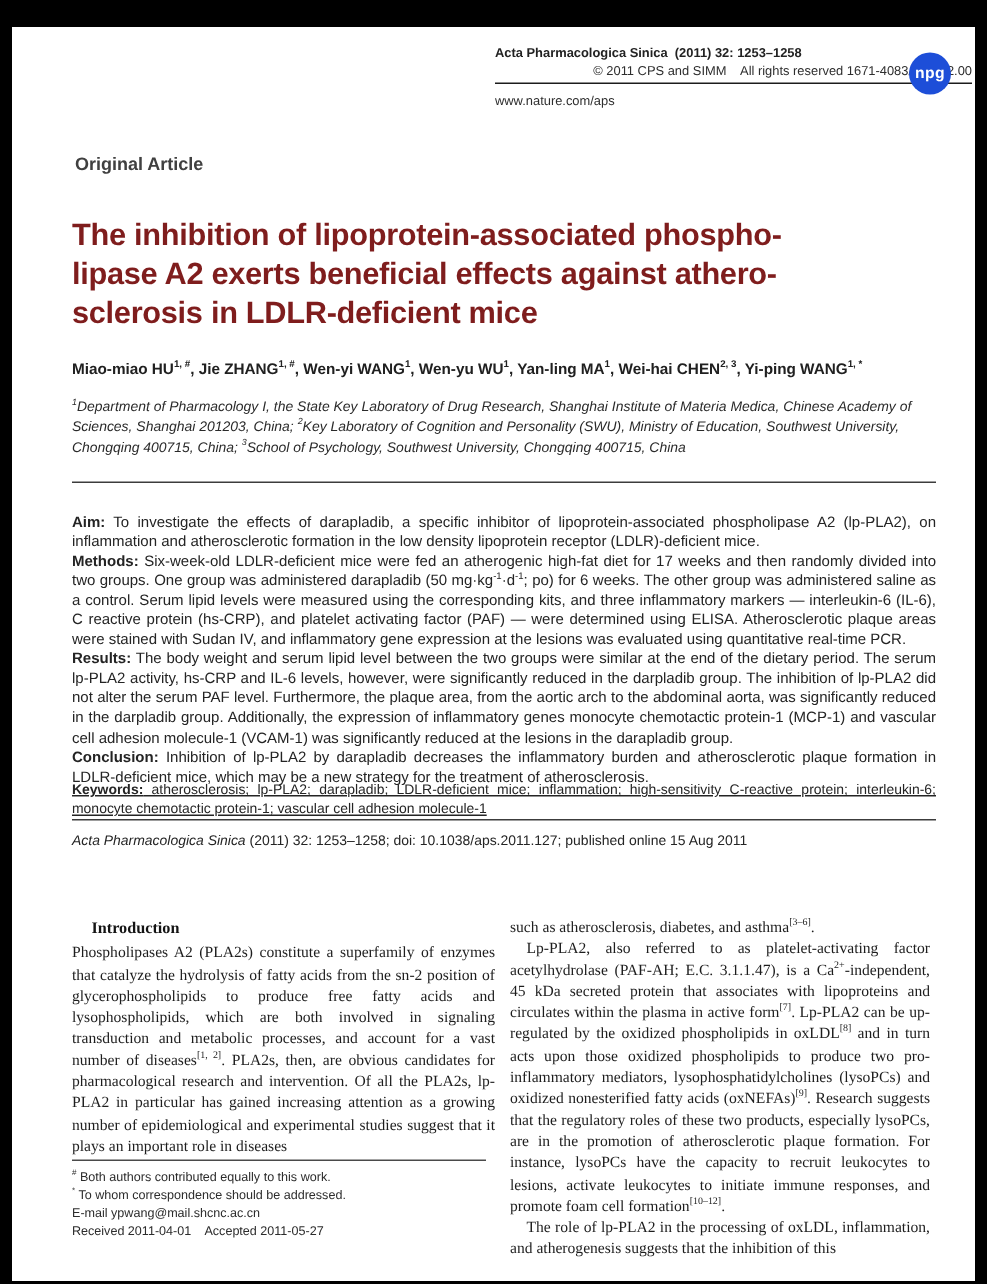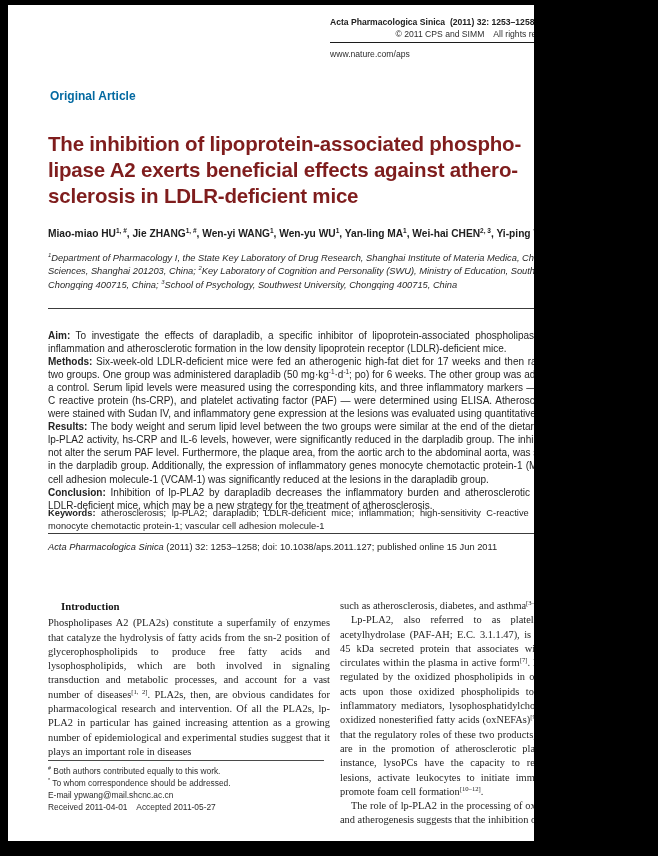--- a/index.html
+++ b/index.html
@@ -3,40 +3,40 @@
 <meta charset="utf-8">
 <style>
   html,body { margin:0; padding:0; }
   body {
     width:658px; height:856px; position:relative;
     background:#000;
     font-family:"Liberation Sans", sans-serif;
     -webkit-font-smoothing:antialiased;
   }
   .page {
-    position:absolute; left:8px; top:5px; width:526px; height:836px;
+    position:absolute; left:8px; top:18px; width:642px; height:836px;
     background:#fff; color:#231f20; overflow:hidden;
   }
   
   .header {
     position:absolute; left:322px; top:12px; width:318px;
     font-size:8.6px; line-height:11.6px; color:#2e2e2e;
     border-bottom:1.6px solid #1c1c1c; padding-bottom:2px;
   }
   .header .journal { font-weight:bold; white-space:pre-wrap; color:#222; }
   .header .copyright { white-space:pre-wrap;text-align:right; }
   .website { position:absolute; left:322px; top:44px; font-size:8.6px; color:#2e2e2e; }
   .npg-logo {
     position:absolute; left:598px; top:17px; width:28px; height:28px;
     border-radius:50%; background:#1d4ed8; color:#fff;
     display:flex; align-items:center; justify-content:center;
     font-weight:bold; font-size:10.5px; letter-spacing:0.2px; z-index:2;
   }
   
-  .article-type { position:absolute; left:42px; top:84px; font-size:12px; font-weight:bold; color:#0369a1; }
+  .article-type { position:absolute; left:42px; top:84px; font-size:12px; font-weight:bold; color:#404040; }
   .title {
     position:absolute; left:40px; top:126px; width:580px;
     font-size:20.5px; line-height:25.8px; font-weight:bold; color:#7f1d1d;
     letter-spacing:-0.2px;
   }
   .authors {
     position:absolute; left:40px; top:223px; width:578px;
     font-size:10.2px; font-weight:bold; color:#202020;
   }
   .affiliations {
@@ -48,21 +48,21 @@
   .rule-keywords-bottom { top:528px; }
   
   .abstract {
     position:absolute; left:40px; top:308px; width:576px;
     font-size:10px; line-height:13.05px; text-align:justify; color:#242424;margin-top:16px;
   }
   .abstract p, .keywords p { margin:0; }
   .lead { font-weight:bold; }
   .keywords {
     position:absolute; left:40px; top:502px; width:576px;
-    font-size:9.3px; line-height:13.05px; text-align:justify; color:#242424;
+    font-size:9.3px; line-height:13.05px; text-align:justify; color:#242424;text-decoration:underline;
   }
   .citation {
     position:absolute; left:40px; top:537px; width:576px;
     font-size:9.3px; color:#242424;
   }
   .citation .ital { font-style:italic;margin-top:19px; }
   
   .col {
     position:absolute; top:594px;
     font-family:"Liberation Serif", serif;
@@ -117,21 +117,21 @@
     <p><span class="lead">Results:</span><span> The body weight and serum lipid level between the two groups were similar at the end of the dietary period.  The serum lp-PLA2 activity, hs-CRP and IL-6 levels, however, were significantly reduced in the darpladib group.  The inhibition of lp-PLA2 did not alter the serum PAF level.  Furthermore, the plaque area, from the aortic arch to the abdominal aorta, was significantly reduced in the darpladib group.  Additionally, the expression of inflammatory genes monocyte chemotactic protein-1 (MCP-1) and vascular cell adhesion molecule-1 (VCAM-1) was significantly reduced at the lesions in the darapladib group.</span></p>
     <p><span class="lead">Conclusion:</span><span> Inhibition of lp-PLA2 by darapladib decreases the inflammatory burden and atherosclerotic plaque formation in LDLR-deficient mice, which may be a new strategy for the treatment of atherosclerosis.</span></p>
   </div>
 
   <div class="keywords">
     <p><span class="lead">Keywords:</span><span> atherosclerosis; lp-PLA2; darapladib; LDLR-deficient mice; inflammation; high-sensitivity C-reactive protein; interleukin-6; monocyte chemotactic protein-1; vascular cell adhesion molecule-1</span></p>
   </div>
   <div class="rule rule-keywords-bottom"></div>
 
   <div class="citation">
-    <span class="ital">Acta Pharmacologica Sinica</span><span> (2011) 32: 1253–1258; doi: 10.1038/aps.2011.127; published online 15 Jun 2011</span>
+    <span class="ital">Acta Pharmacologica Sinica</span><span> (2011) 32: 1253–1258; doi: 10.1038/aps.2011.127; published online 15 Aug 2011</span>
   </div>
 
   <div class="col col-left">
     <h2 class="section-heading">Introduction</h2>
     <p>Phospholipases A2 (PLA2s) constitute a superfamily of enzymes that catalyze the hydrolysis of fatty acids from the sn-2 position of glycerophospholipids to produce free fatty acids and lysophospholipids, which are both involved in signaling transduction and metabolic processes, and account for a vast number of diseases<sup>[1, 2]</sup>.  PLA2s, then, are obvious candidates for pharmacological research and intervention.  Of all the PLA2s, lp-PLA2 in particular has gained increasing attention as a growing number of epidemiological and experimental studies suggest that it plays an important role in diseases</p>
   </div>
 
   <div class="col col-right">
     <p>such as atherosclerosis, diabetes, and asthma<sup>[3–6]</sup>.</p>
     <p class="indent">Lp-PLA2, also referred to as platelet-activating factor acetylhydrolase (PAF-AH; E.C. 3.1.1.47), is a Ca<sup>2+</sup>-independent, 45 kDa secreted protein that associates with lipoproteins and circulates within the plasma in active form<sup>[7]</sup>.  Lp-PLA2 can be up-regulated by the oxidized phospholipids in oxLDL<sup>[8]</sup> and in turn acts upon those oxidized phospholipids to produce two pro-inflammatory mediators, lysophosphatidylcholines (lysoPCs) and oxidized nonesterified fatty acids (oxNEFAs)<sup>[9]</sup>.  Research suggests that the regulatory roles of these two products, especially lysoPCs, are in the promotion of atherosclerotic plaque formation.  For instance, lysoPCs have the capacity to recruit leukocytes to lesions, activate leukocytes to initiate immune responses, and promote foam cell formation<sup>[10–12]</sup>.</p>

